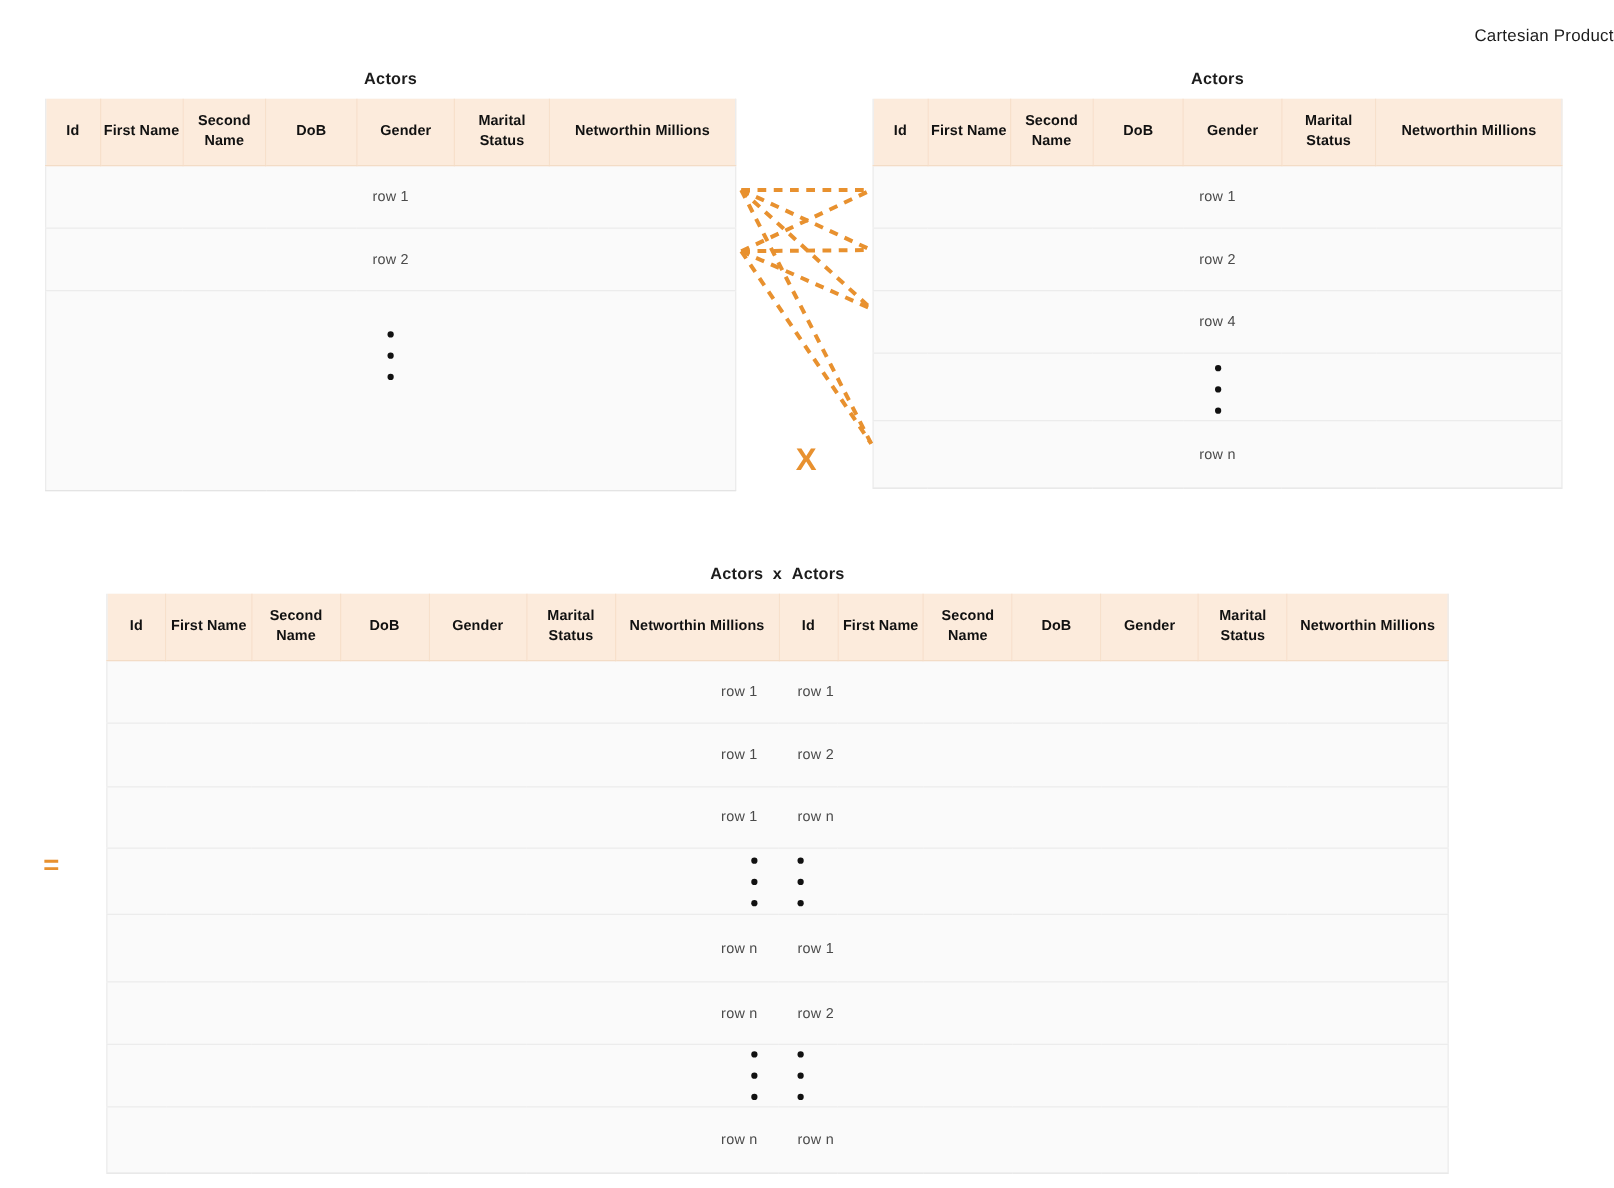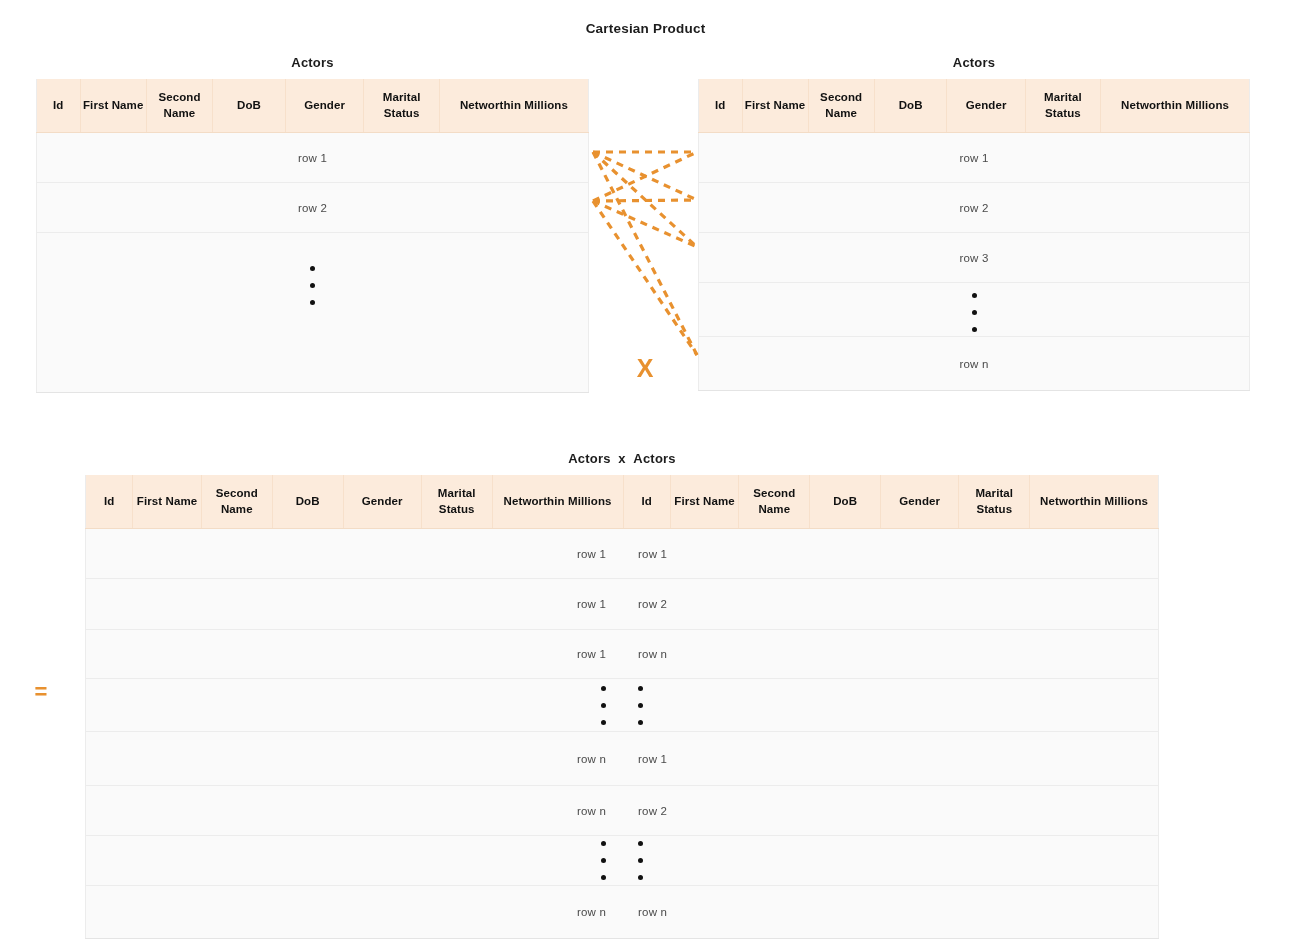--- a/index.html
+++ b/index.html
@@ -15,23 +15,23 @@
     color: #1a1a1a;
     overflow: hidden;
   }
 
   
   .main-title {
     position: absolute;
     top: 21px;
     left: 0;
     width: 1291px;
-    text-align: center;
+    text-align: right;
     font-size: 13.5px;
-    font-weight: bold;
+    font-weight: normal;
     color: #1c1c1c;
     letter-spacing: .2px;
   }
 
   
   .tbl-wrap { position: absolute; }
   .tbl-title {
     text-align: center;
     font-size: 13px;
     font-weight: bold;
@@ -217,21 +217,21 @@
           <span class="rowlabel">row 1</span>
         </td>
       </tr>
       <tr>
         <td colspan="7" style="height:49px">
           <span class="rowlabel">row 2</span>
         </td>
       </tr>
       <tr>
         <td colspan="7" style="height:49px">
-          <span class="rowlabel">row 3</span>
+          <span class="rowlabel">row 4</span>
         </td>
       </tr>
       <tr>
         <td colspan="7" style="height:53px">
           <span class="vdots">
               <i></i>
               <i></i>
               <i></i>
             </span>
         </td>

